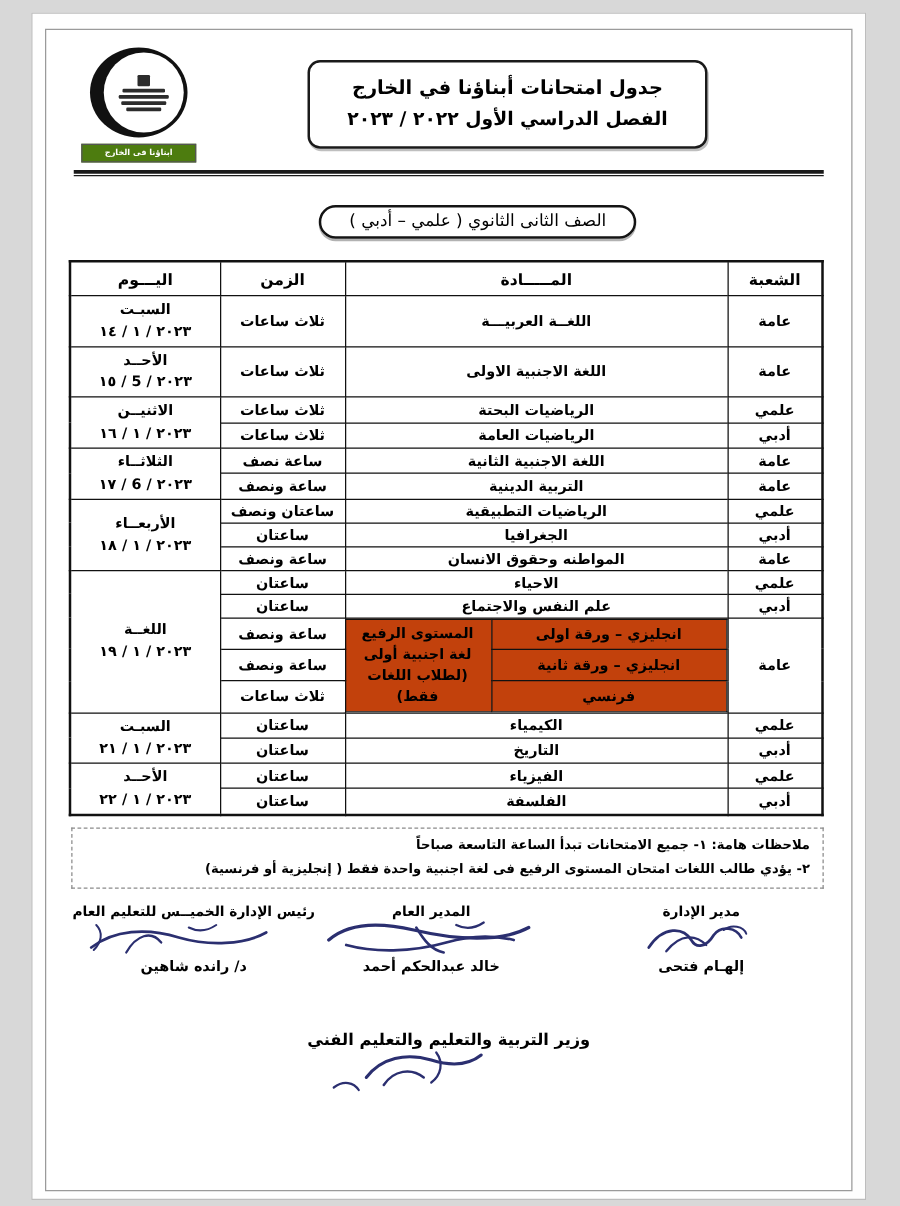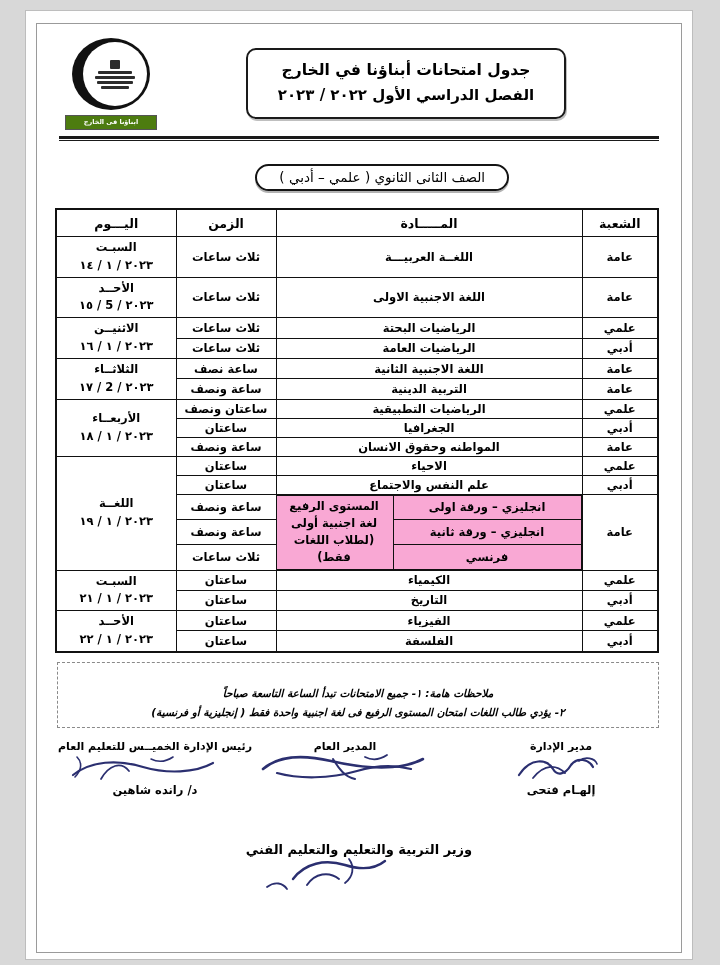--- a/index.html
+++ b/index.html
@@ -140,34 +140,32 @@
   td.thin{border-top:1px solid #c9c9c9;border-bottom:1px solid #c9c9c9;}
   td.subj{text-align:center;}
   .nested{
     padding:0 !important;border:none !important;
   }
   table.inner{
     width:100%;height:100%;border-collapse:collapse;table-layout:fixed;
   }
   table.inner td{
     border:1px solid #111;font-size:11.5px;font-weight:bold;
-    text-align:center;padding:2px 1px;background:#f9a8d4;margin-top:28px;
+    text-align:center;padding:2px 1px;background:#c2410c;margin-top:28px;
   }
   col.i-right{width:118px;}
   col.i-left{width:188px;}
   td.lvl{line-height:1.5;font-size:11px;}
   td.lang{border-top:1px solid #c9c9c9;border-bottom:1px solid #c9c9c9;}
 
   
   .notes{
     margin:9px 22px 0 20px;
     border:1px dashed #8a8a8a;
-    padding:23px 10px 7px 10px;
-    text-align:center;
-    font-style:italic;
+    padding:6px 10px 7px 10px;
   }
   .notes p{
     margin:0 0 3px 0;
     font-size:10.5px;font-weight:bold;color:#000;
     line-height:1.5;
   }
   .notes p:last-child{margin-bottom:0;}
 
   
   .sigs{
@@ -269,21 +267,21 @@
             </tr>
             <tr>
               <td class="grp-bot thin">أدبي</td>
               <td class="subj grp-bot thin">الرياضيات العامة</td>
               <td class="grp-bot thin">ثلاث ساعات</td>
             </tr>
             <tr>
               <td class="grp-top ">عامة</td>
               <td class="subj grp-top ">اللغة الاجنبية الثانية</td>
               <td class="grp-top ">ساعة نصف</td>
-              <td class="day" rowspan="2"><span>الثلاثــاء</span><br><span>٢٠٢٣ / 2 / ١٧</span></td>
+              <td class="day" rowspan="2"><span>الثلاثــاء</span><br><span>٢٠٢٣ / 6 / ١٧</span></td>
             </tr>
             <tr>
               <td class="grp-bot thin">عامة</td>
               <td class="subj grp-bot thin">التربية الدينية</td>
               <td class="grp-bot thin">ساعة ونصف</td>
             </tr>
             <tr>
               <td class="grp-top ">علمي</td>
               <td class="subj grp-top ">الرياضيات التطبيقية</td>
               <td class="grp-top ">ساعتان ونصف</td>
@@ -387,20 +385,21 @@
       <div class="sig mid">
         <div class="sig-role">المدير العام</div>
         <div class="sig-ink">
           <svg width="200" height="30" viewBox="0 0 200 30">
             <path d="M18 16 C34 2, 60 2, 86 8 C120 16, 156 18, 178 6" stroke="#2b2f70" stroke-width="2.6" fill="none" stroke-linecap="round"></path>
             <path d="M32 20 C54 26, 84 26, 112 18 C132 12, 150 12, 166 16" stroke="#2b2f70" stroke-width="2.2" fill="none" stroke-linecap="round"></path>
             <path d="M88 6 C94 16, 100 24, 110 26" stroke="#2b2f70" stroke-width="2" fill="none" stroke-linecap="round"></path>
             <path d="M120 4 C128 8, 136 6, 142 2" stroke="#2b2f70" stroke-width="1.8" fill="none" stroke-linecap="round"></path>
           </svg>
         </div>
+        <div class="sig-name">خالد عبدالحكم أحمد</div>
       </div>
 
       <div class="sig left">
         <div class="sig-role">رئيس الإدارة الخميــس للتعليم العام</div>
         <div class="sig-ink">
           <svg width="200" height="30" viewBox="0 0 200 30">
             <path d="M18 22 C36 8, 62 6, 88 14 C112 21, 140 20, 158 10" stroke="#2b2f70" stroke-width="2.2" fill="none" stroke-linecap="round"></path>
             <path d="M46 26 C54 12, 66 8, 74 18" stroke="#2b2f70" stroke-width="1.8" fill="none" stroke-linecap="round"></path>
             <path d="M22 4 C28 10, 26 18, 20 24" stroke="#2b2f70" stroke-width="1.6" fill="none" stroke-linecap="round"></path>
             <path d="M96 6 C104 10, 112 8, 118 4" stroke="#2b2f70" stroke-width="1.6" fill="none" stroke-linecap="round"></path>

